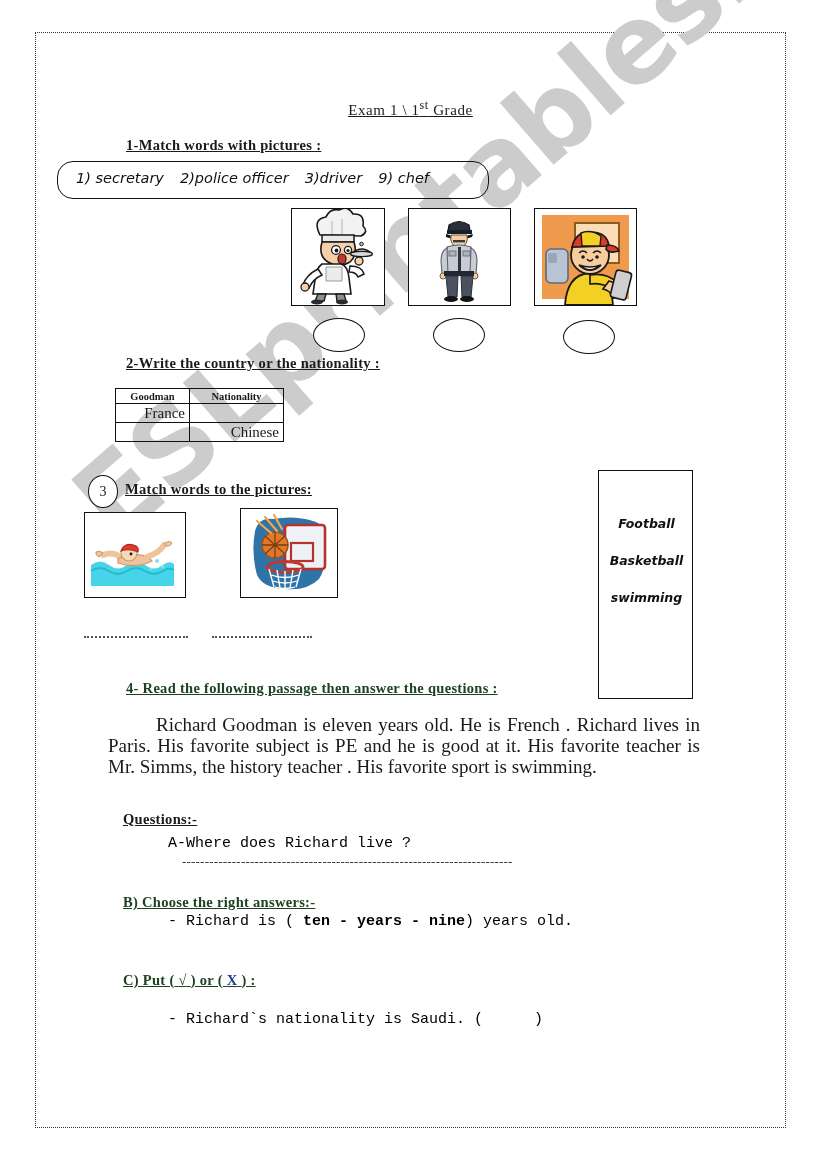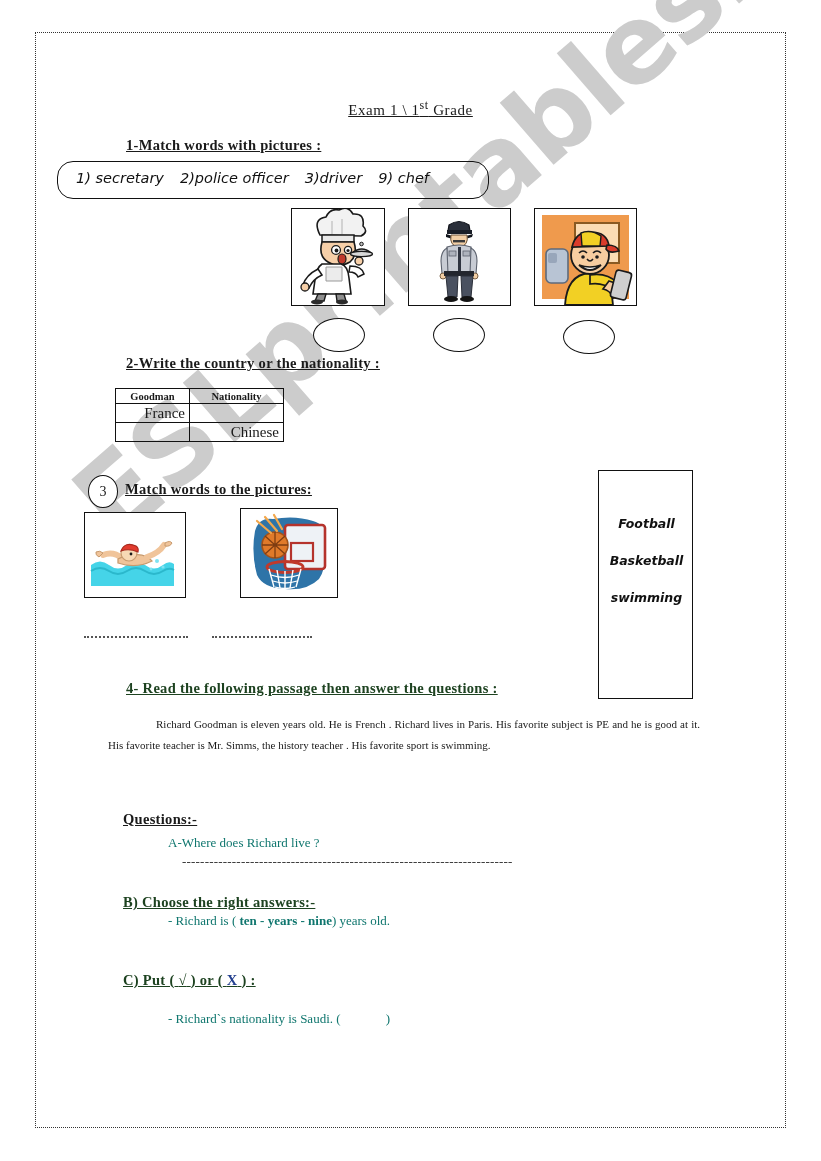--- a/index.html
+++ b/index.html
@@ -200,32 +200,32 @@
     border-bottom: 2px dotted #555;
   }
 
   
   #passage {
     position: absolute;
     left: 108px;
     top: 714px;
     width: 592px;
     font-family: "Liberation Serif", serif;
-    font-size: 11px;
+    font-size: 19px;
     line-height: 21px;
     text-align: justify;
     text-indent: 48px;
     color: #1a1a1a;
   }
 
   .q-text {
     position: absolute;
-    font-family: Liberation Serif, serif;
-    font-size: 13px;
-    color: #0f766e;
+    font-family: Liberation Mono, monospace;
+    font-size: 15px;
+    color: #000000;
     white-space: nowrap;
   }
   .dashline {
     position: absolute;
     font-family: "Liberation Serif", serif;
     font-size: 13px;
     color: #333;
     letter-spacing: 0.2px;
     white-space: nowrap;
   }

